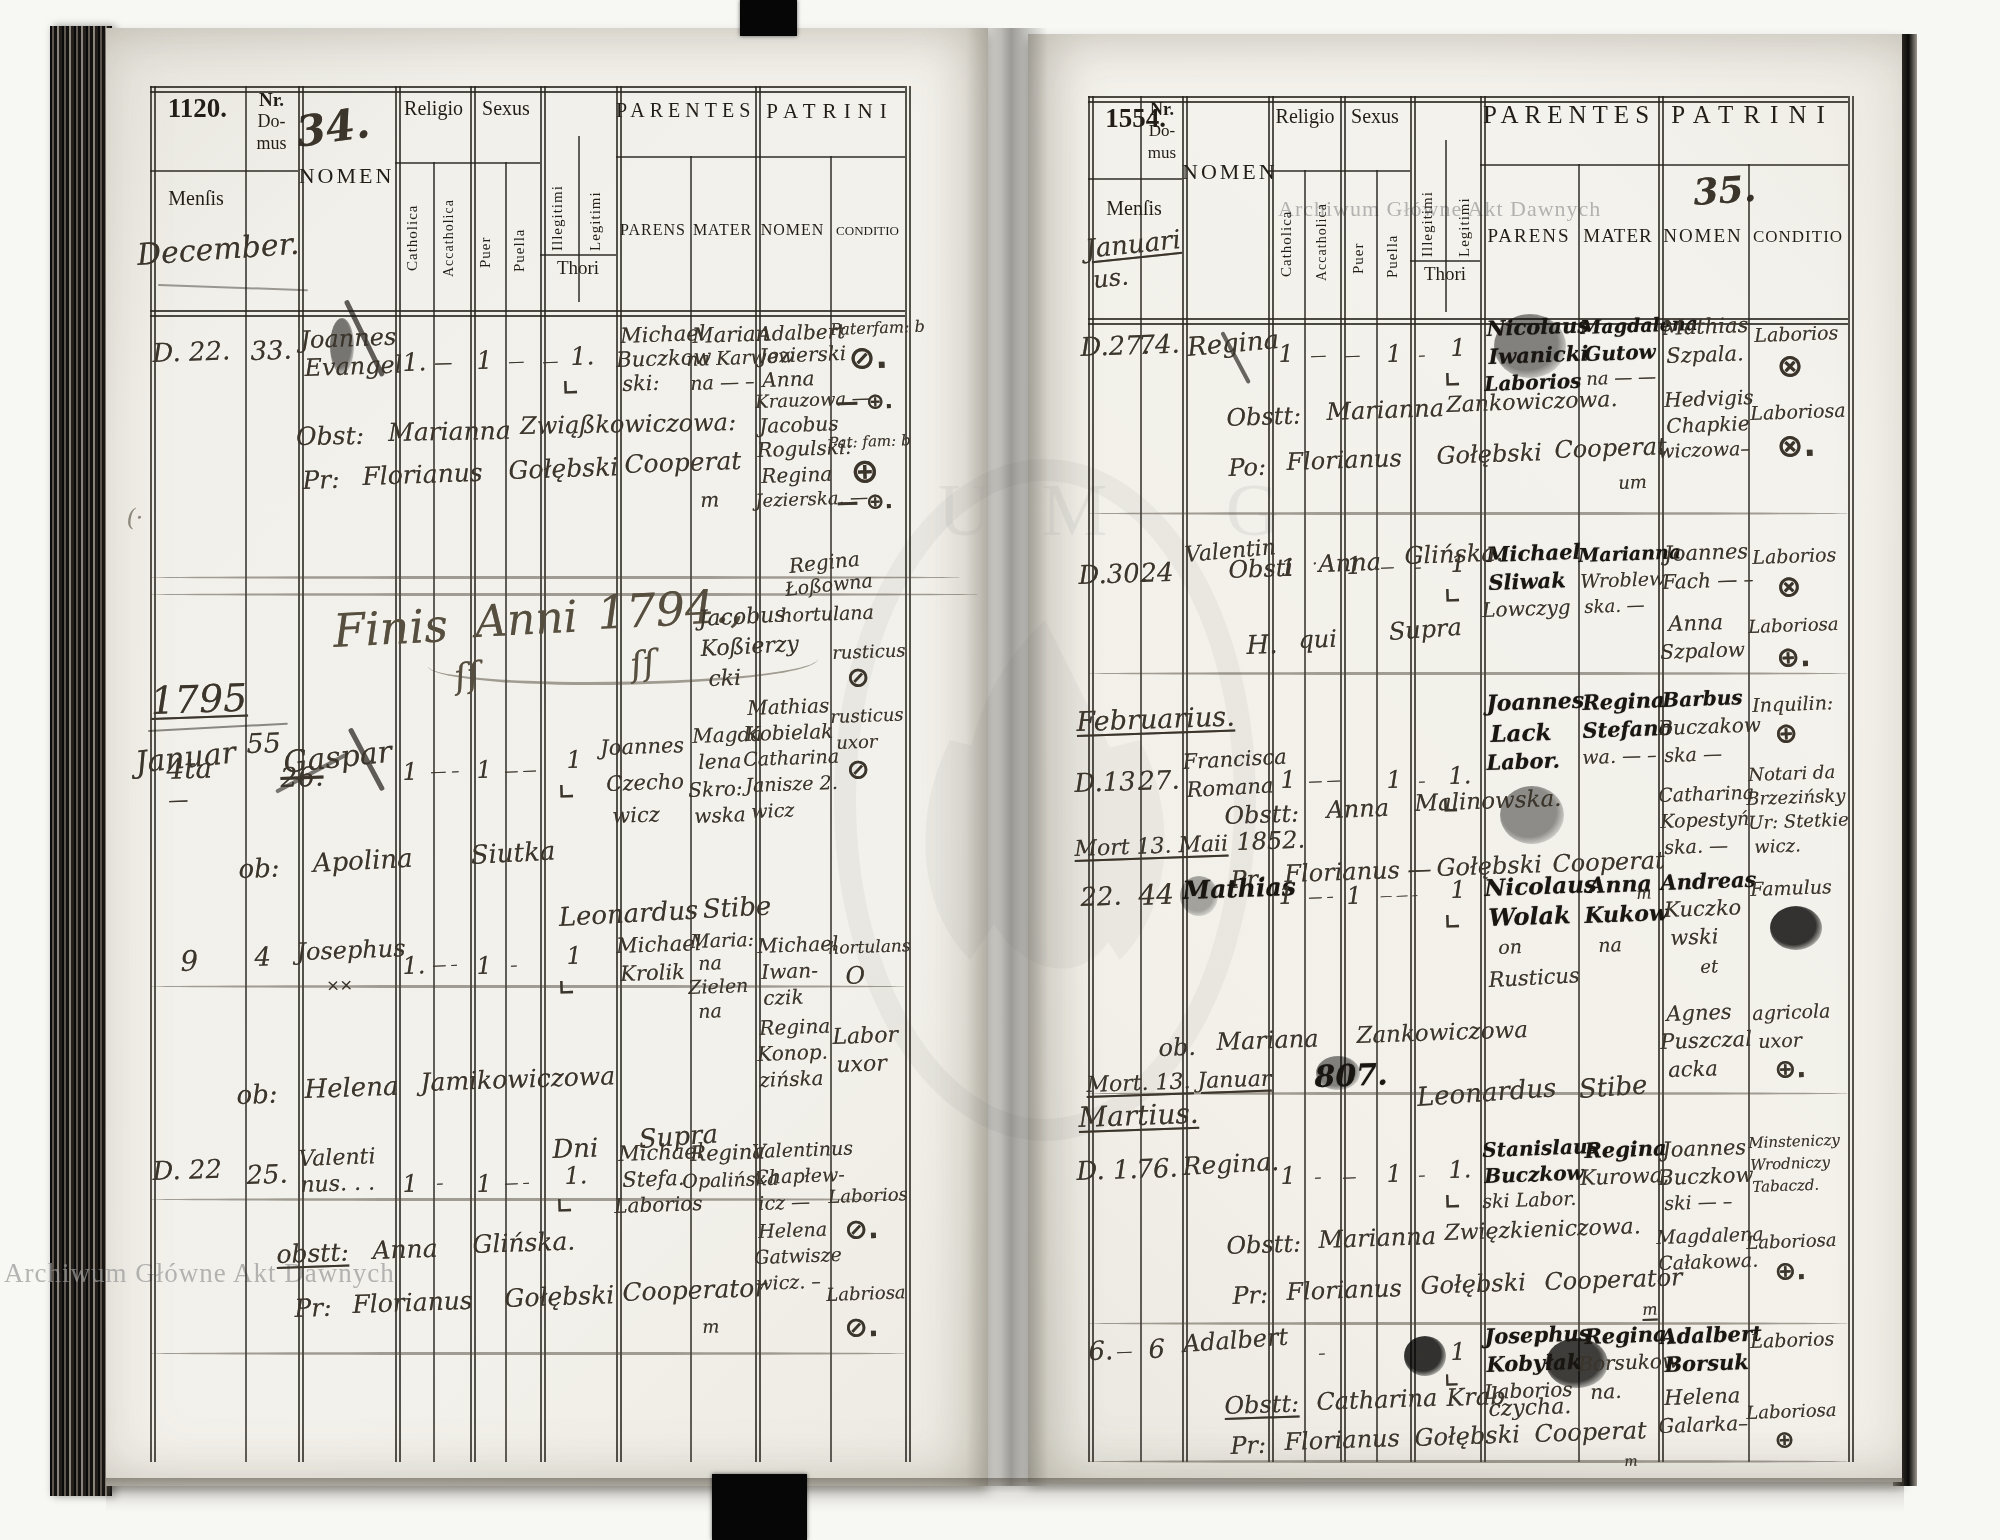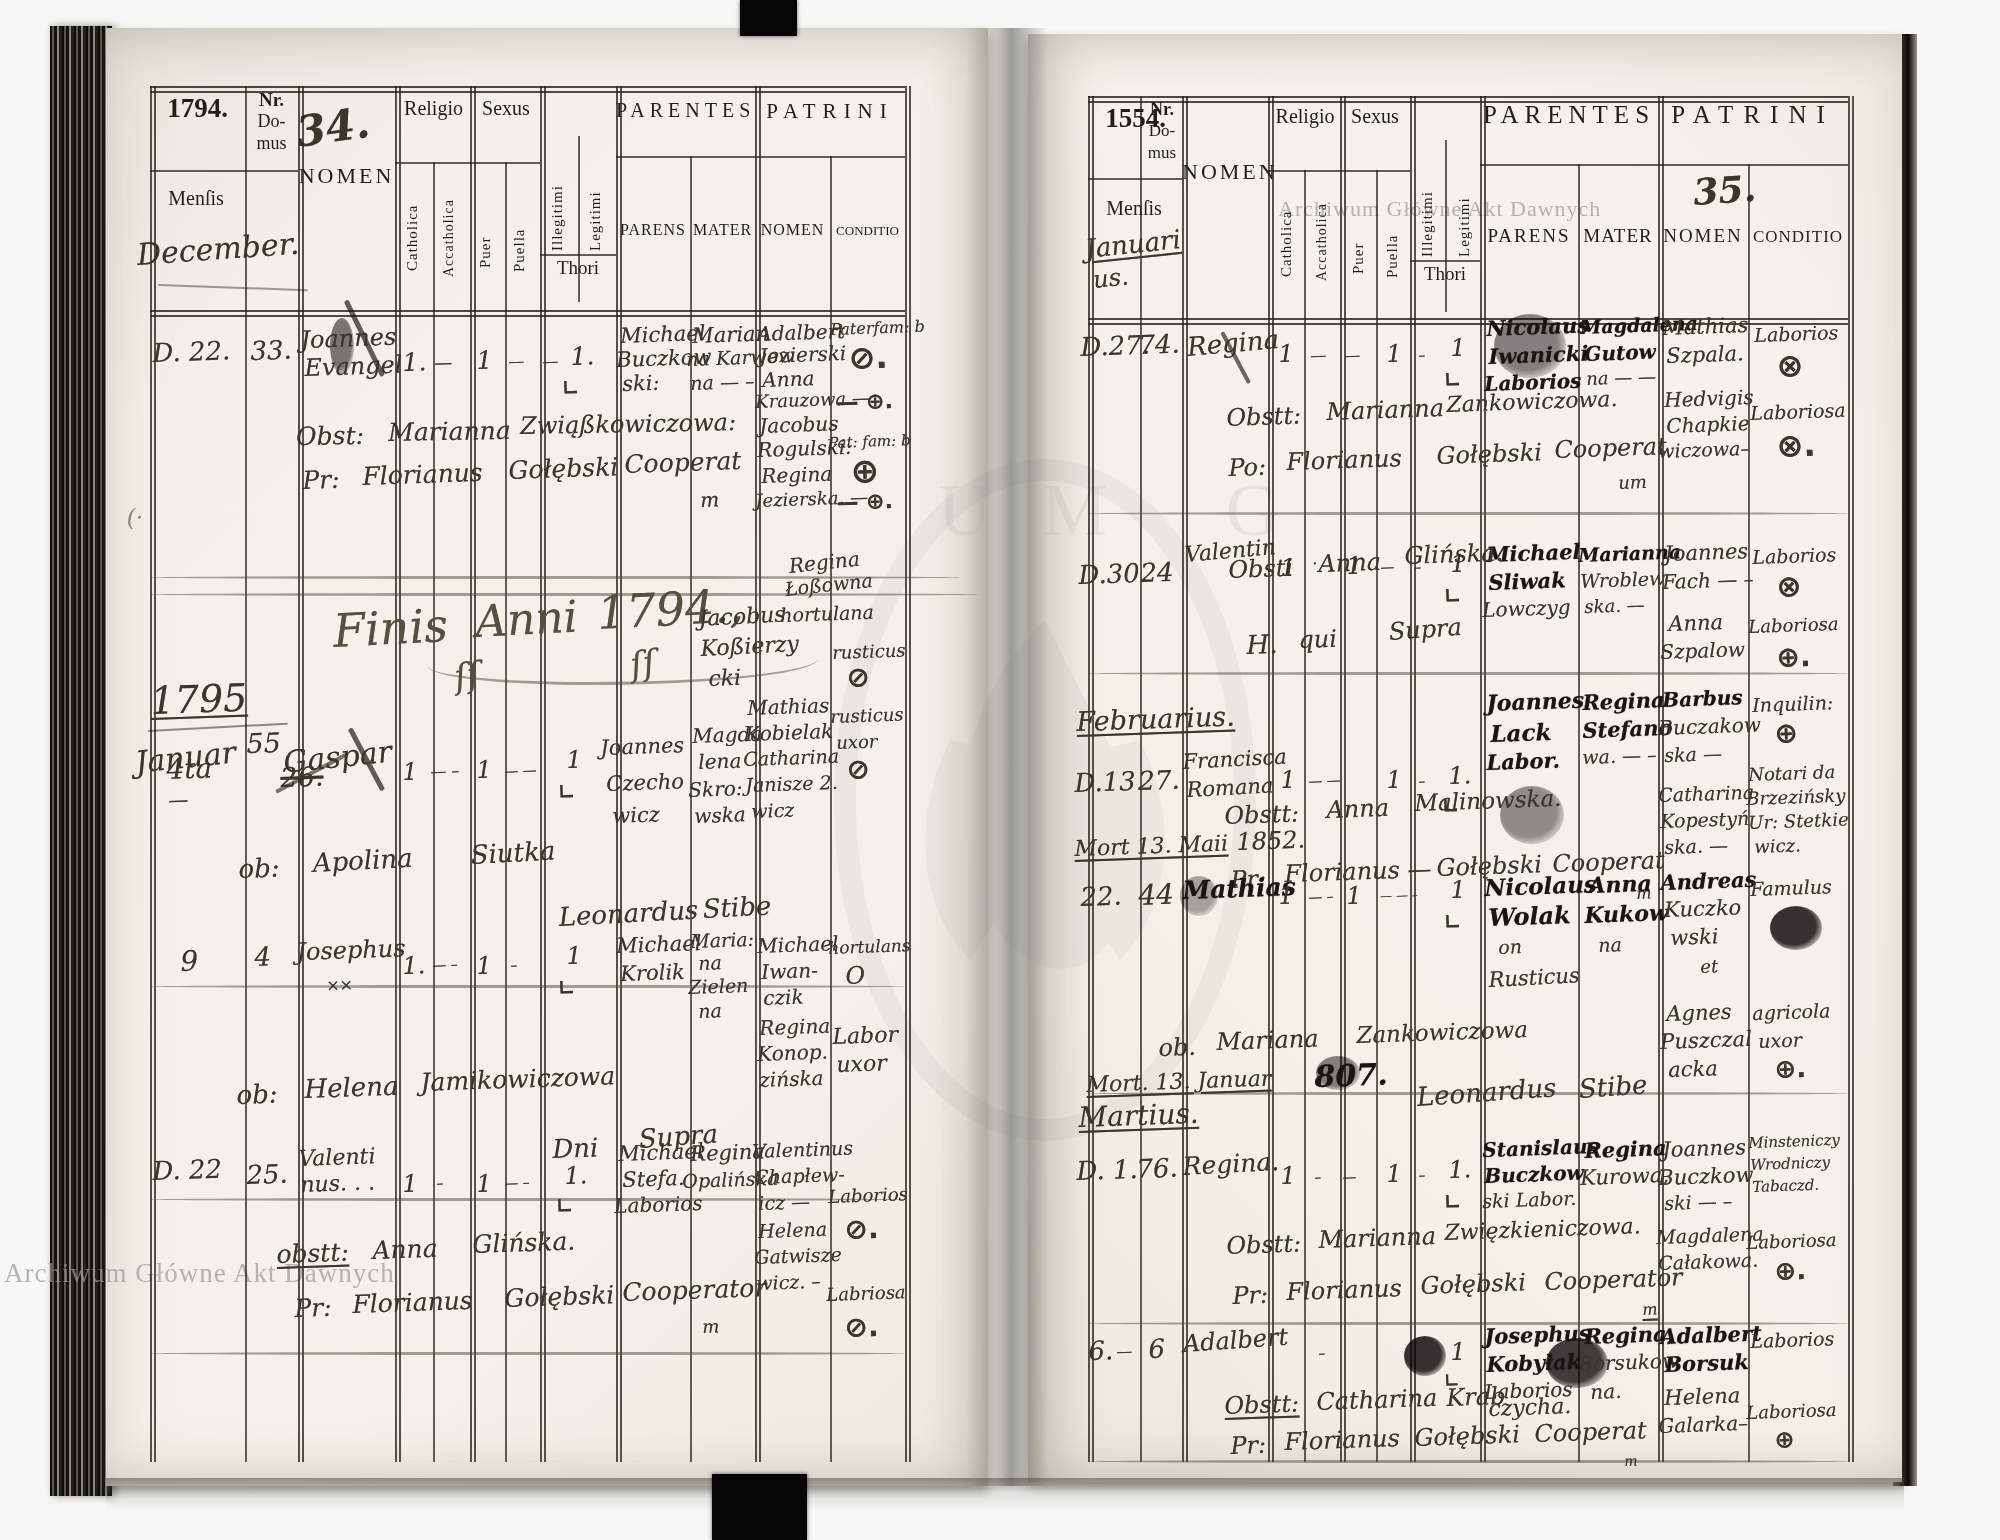--- a/index.html
+++ b/index.html
@@ -60,21 +60,21 @@
     <ellipse cx="215" cy="360" rx="200" ry="330" fill="none" stroke="#555" stroke-width="22"></ellipse>
     <path d="M215 180 C150 240 120 330 140 430 C170 540 260 560 290 480 C310 420 300 330 260 270 Z" fill="#666"></path>
     <path d="M120 300 C80 380 90 470 140 520 L180 460 C150 420 140 360 160 310 Z" fill="#666"></path>
     <path d="M310 300 C350 380 340 470 290 520 L250 460 C280 420 290 360 270 310 Z" fill="#666"></path>
   </svg>
   <div class="wm" style="left:938px;top:468px;font-size:74px;letter-spacing:50px;opacity:.18;color:#a9a9a6">UM G</div>
 
   <div class="wm" style="left:1278px;top:196px;font-size:22px">Archiwum Główne Akt Dawnych</div>
   <div class="wm" style="left:4px;top:1258px;font-size:27px">Archiwum Główne Akt Dawnych</div>
 
-  <div class="plabel" style="left:150px;top:94px;width:95px;font-size:27px;font-weight:bold">1794.</div>
+  <div class="plabel" style="left:150px;top:94px;width:95px;font-size:27px;font-weight:bold">1120.</div>
   <div class="plabel" style="left:245px;top:90px;width:53px;font-size:19px;font-weight:bold">Nr.</div>
   <div class="plabel" style="left:245px;top:112px;width:53px;font-size:18px">Do-</div>
   <div class="plabel" style="left:245px;top:134px;width:53px;font-size:18px">mus</div>
   <div class="hw" style="left:294px;top:112px;font-size:42px;font-weight:700;transform:rotate(-8deg)">34.</div>
   <div class="plabel" style="left:298px;top:164px;width:97px;font-size:22px;letter-spacing:3px">NOMEN</div>
   <div class="plabel" style="left:150px;top:188px;width:92px;font-size:20px">Menſis</div>
   <div class="plabel" style="left:397px;top:98px;width:73px;font-size:20px">Religio</div>
   <div class="plabel" style="left:472px;top:98px;width:68px;font-size:20px">Sexus</div>
   <div class="plabel" style="left:616px;top:100px;width:139px;font-size:20px;letter-spacing:5px">PARENTES</div>
   <div class="plabel" style="left:755px;top:100px;width:150px;font-size:21px;letter-spacing:7px">PATRINI</div>

